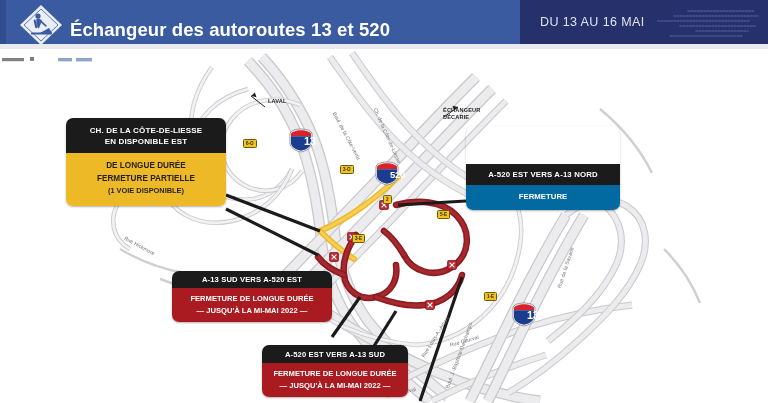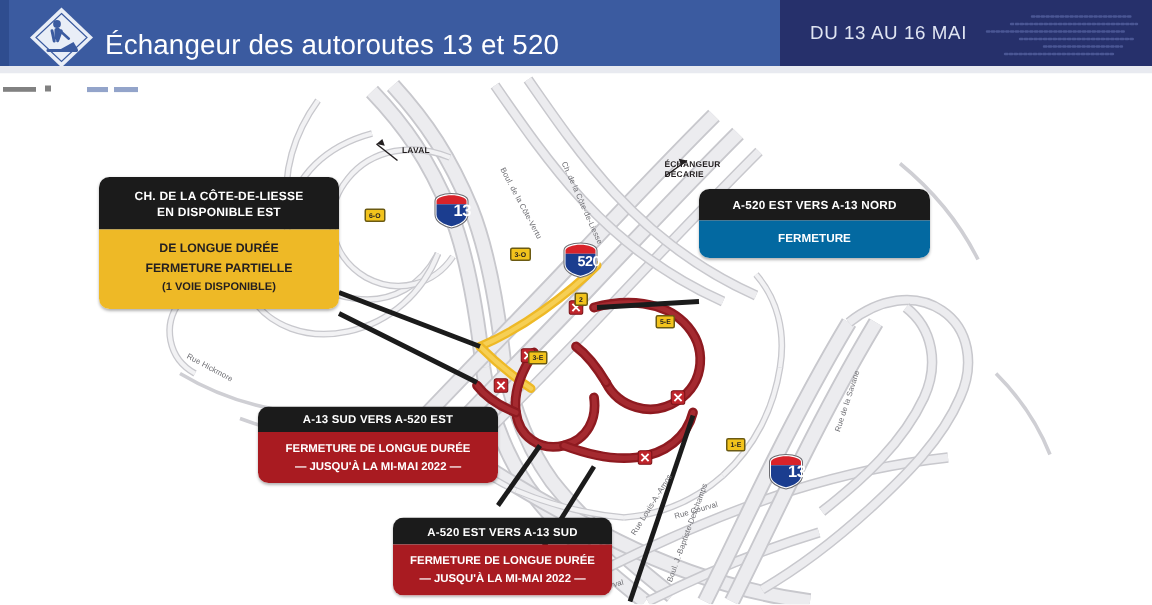--- a/index.html
+++ b/index.html
@@ -28,21 +28,21 @@
   .header-underline{
     position:absolute;left:0;top:44px;width:768px;height:5px;background:#e8eaf0;
   }
   .logo-wrap{
     position:absolute;left:16px;top:2px;width:50px;height:46px;
     display:flex;align-items:center;justify-content:center;
   }
   .header-title{
     position:absolute;left:70px;top:0;height:60px;
     display:flex;align-items:center;
-    color:#ffffff;font-size:18.5px;font-weight:normal;letter-spacing:.1px;
+    color:#ffffff;font-size:18.5px;font-weight:bold;letter-spacing:.1px;
     white-space:nowrap;
   }
   .header-date{
     position:absolute;left:540px;top:0;height:44px;
     display:flex;align-items:center;
     color:#dfe4f2;font-size:12.5px;font-weight:normal;letter-spacing:.4px;
     white-space:nowrap;
   }
   .header-deco{
     position:absolute;right:8px;top:8px;width:110px;height:30px;
@@ -63,21 +63,21 @@
   .street{
     position:absolute;font-size:5.2px;color:#6f6f74;white-space:nowrap;
     font-weight:normal;letter-spacing:.1px;
   }
 
   
   .shield{
     position:absolute;width:26px;height:25px;
   }
   .shield .num{
-    position:absolute;left:0;top:7px;width:26px;text-align:right;
+    position:absolute;left:16px;top:7px;width:26px;text-align:left;
     color:#ffffff;font-weight:bold;font-size:11px;line-height:13px;
     letter-spacing:-.3px;
   }
 
   
   .exit{
     position:absolute;background:#f2c31c;border:.7px solid #6b5a12;
     border-radius:1.5px;color:#231f20;font-size:4.6px;font-weight:bold;
     padding:1px 2px;line-height:5px;white-space:nowrap;
   }
@@ -95,21 +95,21 @@
   #callout-cote-de-liesse{left:66px;top:118px;width:160px;}
   #callout-cote-de-liesse .chead{font-size:8px;padding:7px 6px 6px;line-height:11px;}
   #callout-cote-de-liesse .cbody{
     background:#eeb926;color:#231f20;font-size:8.2px;padding:7px 6px 8px;line-height:12.5px;
   }
   #callout-cote-de-liesse .sub{font-size:7.4px;font-weight:bold;}
 
   
   .callout.red .cbody{background:#0369a1;color:#ffffff;}
   #callout-a520-nord{left:466px;top:126px;width:154px;}
-  #callout-a520-nord .chead{font-size:7.8px;padding:6px 6px 5px;line-height:10px;}
+  #callout-a520-nord .chead{font-size:7.8px;padding:6px 6px 5px;line-height:10px;margin-top:38px;}
   #callout-a520-nord .cbody{font-size:7.8px;padding:6px 6px 7px;line-height:12px;}
 
   #callout-a13-sud{left:172px;top:271px;width:160px;}
   #callout-a13-sud .chead{font-size:7.6px;padding:4px 6px 4px;line-height:9px;}
   #callout-a13-sud .cbody{background:#a91b21;font-size:7.6px;padding:5px 5px 6px;line-height:11.5px;}
 
   #callout-a520-sud{left:262px;top:345px;width:146px;}
   #callout-a520-sud .chead{font-size:7.6px;padding:5px 6px 4px;line-height:9px;}
   #callout-a520-sud .cbody{background:#a91b21;font-size:7.6px;padding:5px 5px 6px;line-height:11.5px;}
 

